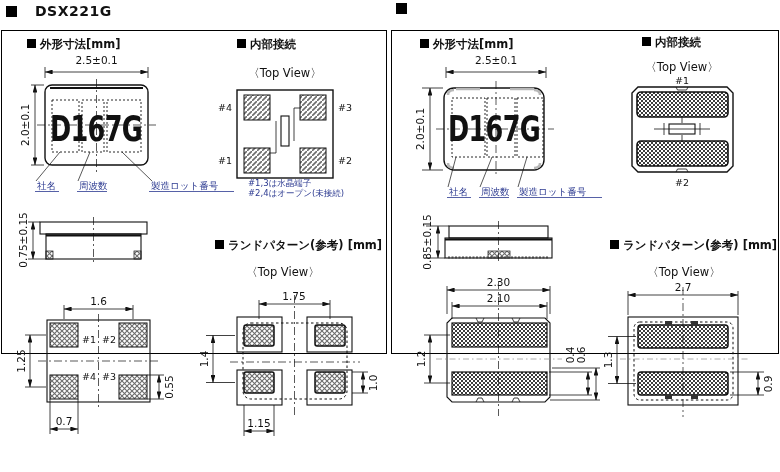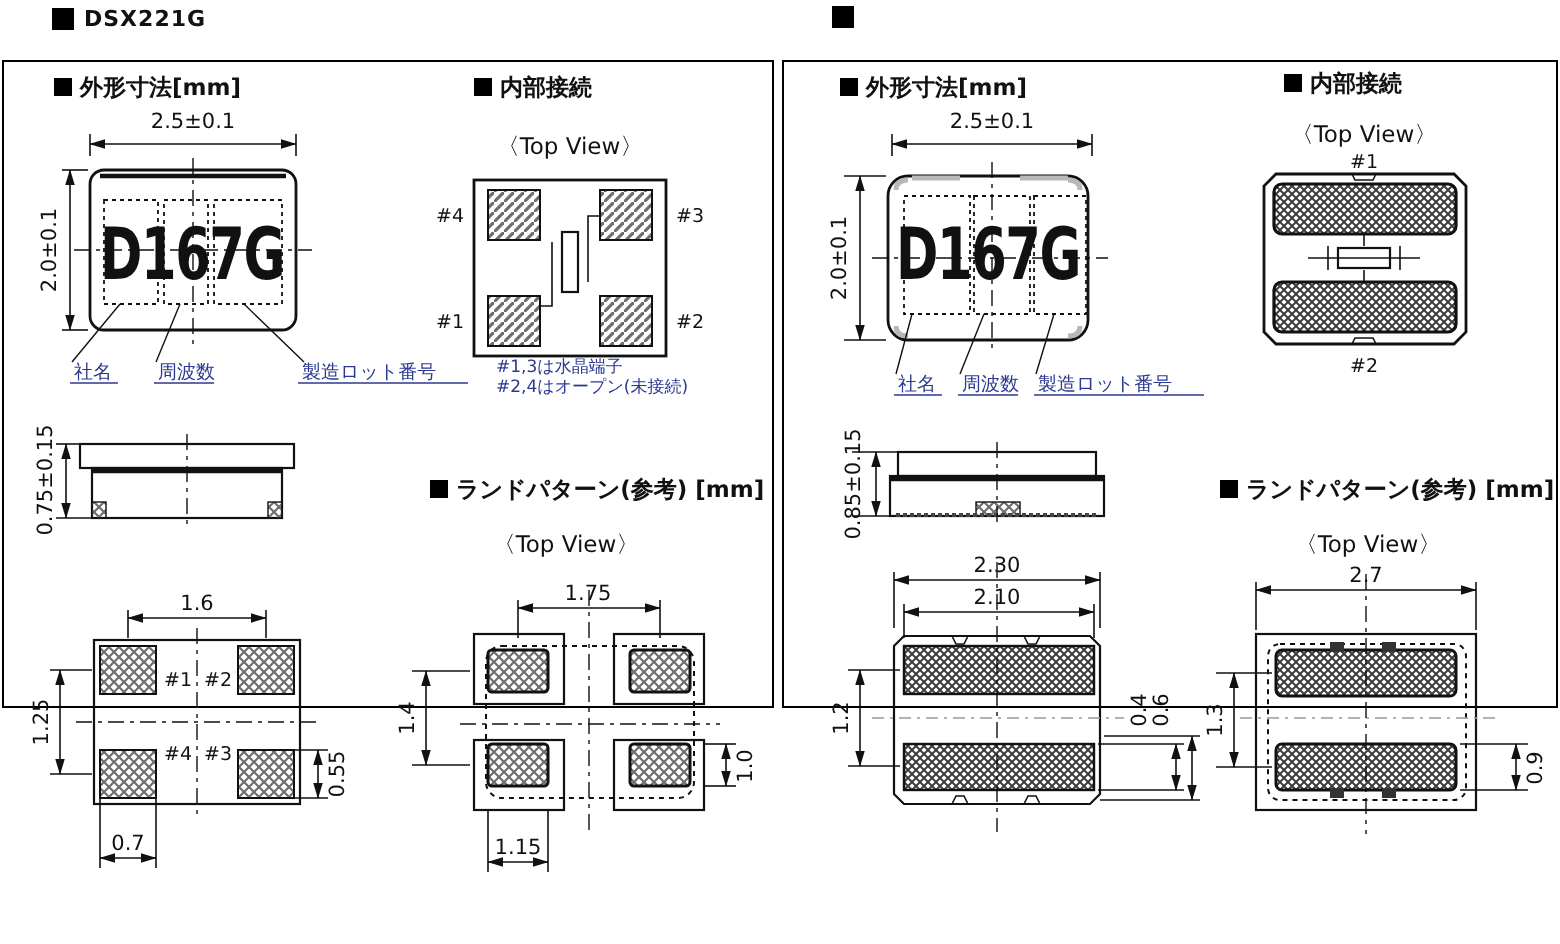--- a/index.html
+++ b/index.html
@@ -2,22 +2,22 @@
 <html><head>
 <meta charset="utf-8">
 <style>
   html,body{margin:0;padding:0;background:#fff;}
   body{width:780px;height:472px;position:relative;overflow:hidden;
        font-family:"DejaVu Sans",sans-serif;color:#111;}
   .panel{position:absolute;top:30px;height:324px;border:1px solid #000;
          background:#fff;box-sizing:border-box;}
   #panel-left{left:1px;width:386px;}
   #panel-right{left:391px;width:388px;}
-  .panel-title{position:absolute;top:3px;display:flex;align-items:center;gap:5px;
-               font-weight:bold;font-size:11px;letter-spacing:.5px;margin-left:20px;}
+  .panel-title{position:absolute;top:3px;display:flex;align-items:center;gap:18px;
+               font-weight:bold;font-size:14px;letter-spacing:.5px;}
   #title-left{left:6px;} #title-right{left:396px;}
   .sq{width:11px;height:11px;background:#000;display:inline-block;}
   svg text{font-family:"DejaVu Sans",sans-serif;fill:#111;}
   .hdr{font-size:11.5px;font-weight:bold;}
   .view{font-size:11.5px;}
   .dimtxt{font-size:10.5px;}
   .padlbl{font-size:9.5px;}
   .lbl{font-size:9.5px;fill:#2b3990;}
   .note{font-size:8.5px;fill:#2b3990;}
   .mark{font-size:36px;font-weight:bold;letter-spacing:-1px;}

